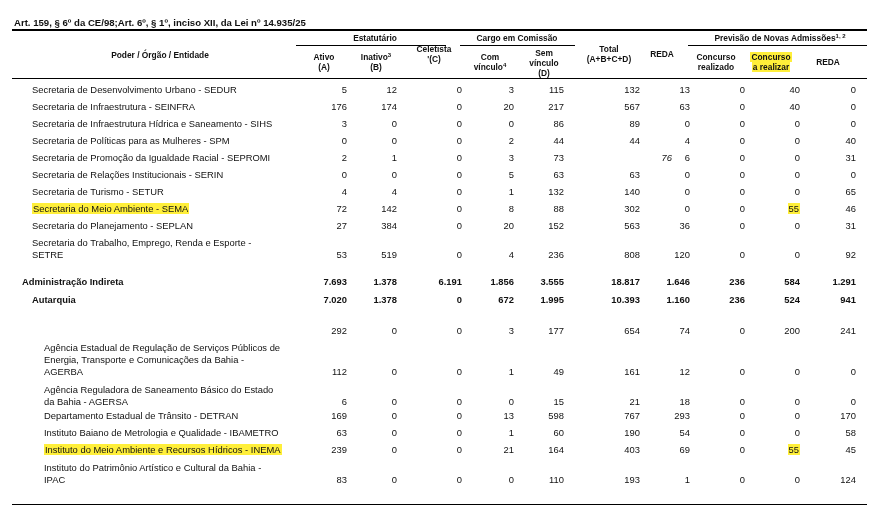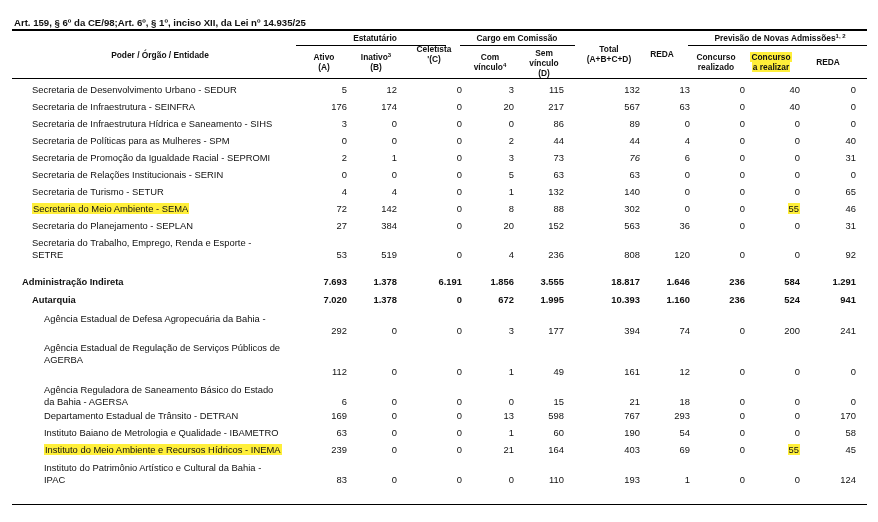--- a/index.html
+++ b/index.html
@@ -139,21 +139,21 @@
     </div>
     <div class="row" style="top: 152px;">
       <div class="lbl" style="left: 32px;">
         <div><span>Secretaria de Promoção da Igualdade Racial - SEPROMI</span></div>
       </div>
       <div class="num" style="left: 287px; top: 0px;"><span>2</span></div>
       <div class="num" style="left: 337px; top: 0px;"><span>1</span></div>
       <div class="num" style="left: 402px; top: 0px;"><span>0</span></div>
       <div class="num" style="left: 454px; top: 0px;"><span>3</span></div>
       <div class="num" style="left: 504px; top: 0px;"><span>73</span></div>
-      <div class="num" style="left: 580px; top: 0px; font-style: italic;"><span>76</span></div>
+      <div class="num" style="left: 612px; top: 0px; font-style: italic;"><span>76</span></div>
       <div class="num" style="left: 630px; top: 0px;"><span>6</span></div>
       <div class="num" style="left: 685px; top: 0px;"><span>0</span></div>
       <div class="num" style="left: 740px; top: 0px;"><span>0</span></div>
       <div class="num" style="left: 796px; top: 0px;"><span>31</span></div>
     </div>
     <div class="row" style="top: 169px;">
       <div class="lbl" style="left: 32px;">
         <div><span>Secretaria de Relações Institucionais - SERIN</span></div>
       </div>
       <div class="num" style="left: 287px; top: 0px;"><span>0</span></div>
@@ -253,36 +253,36 @@
       <div class="num" style="left: 454px; top: 0px;"><span>672</span></div>
       <div class="num" style="left: 504px; top: 0px;"><span>1.995</span></div>
       <div class="num" style="left: 580px; top: 0px;"><span>10.393</span></div>
       <div class="num" style="left: 630px; top: 0px;"><span>1.160</span></div>
       <div class="num" style="left: 685px; top: 0px;"><span>236</span></div>
       <div class="num" style="left: 740px; top: 0px;"><span>524</span></div>
       <div class="num" style="left: 796px; top: 0px;"><span>941</span></div>
     </div>
     <div class="row" style="top: 313px;">
       <div class="lbl" style="left: 44px;">
-        <div><span>Agência Estadual de Defesa Agropecuária da Bahia -</span></div>
       </div>
       <div class="num" style="left: 287px; top: 12px;"><span>292</span></div>
       <div class="num" style="left: 337px; top: 12px;"><span>0</span></div>
       <div class="num" style="left: 402px; top: 12px;"><span>0</span></div>
       <div class="num" style="left: 454px; top: 12px;"><span>3</span></div>
       <div class="num" style="left: 504px; top: 12px;"><span>177</span></div>
-      <div class="num" style="left: 580px; top: 12px;"><span>394</span></div>
+      <div class="num" style="left: 580px; top: 12px;"><span>654</span></div>
       <div class="num" style="left: 630px; top: 12px;"><span>74</span></div>
       <div class="num" style="left: 685px; top: 12px;"><span>0</span></div>
       <div class="num" style="left: 740px; top: 12px;"><span>200</span></div>
       <div class="num" style="left: 796px; top: 12px;"><span>241</span></div>
     </div>
     <div class="row" style="top: 342px;">
       <div class="lbl" style="left: 44px;">
         <div><span>Agência Estadual de Regulação de Serviços Públicos de</span></div>
+        <div><span>Energia, Transporte e Comunicações da Bahia -</span></div>
         <div><span>AGERBA</span></div>
       </div>
       <div class="num" style="left: 287px; top: 24px;"><span>112</span></div>
       <div class="num" style="left: 337px; top: 24px;"><span>0</span></div>
       <div class="num" style="left: 402px; top: 24px;"><span>0</span></div>
       <div class="num" style="left: 454px; top: 24px;"><span>1</span></div>
       <div class="num" style="left: 504px; top: 24px;"><span>49</span></div>
       <div class="num" style="left: 580px; top: 24px;"><span>161</span></div>
       <div class="num" style="left: 630px; top: 24px;"><span>12</span></div>
       <div class="num" style="left: 685px; top: 24px;"><span>0</span></div>

